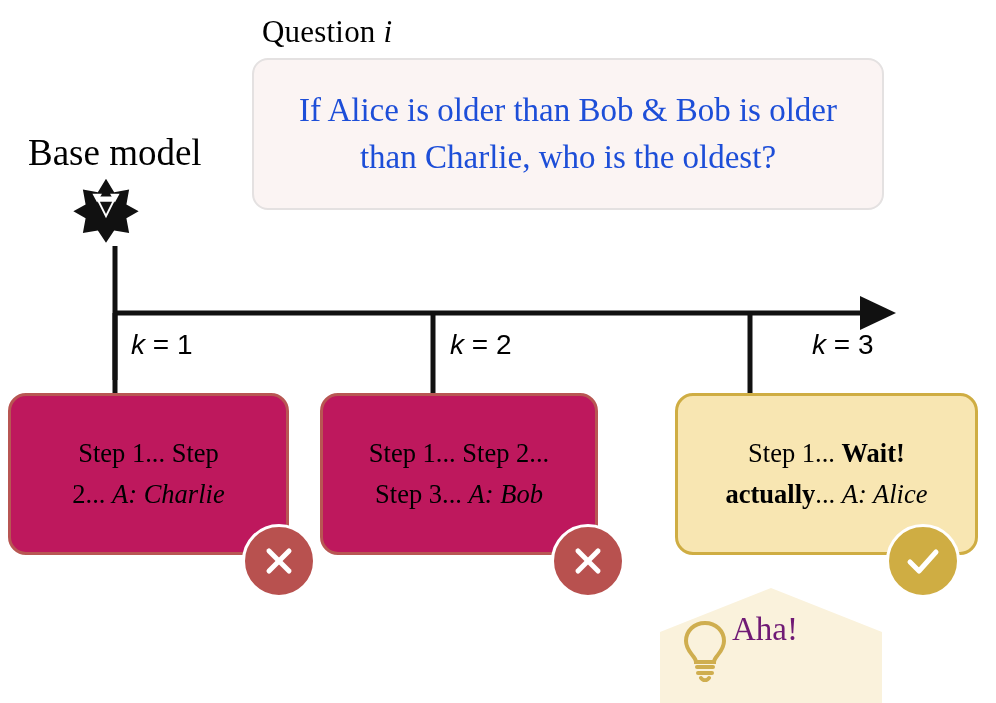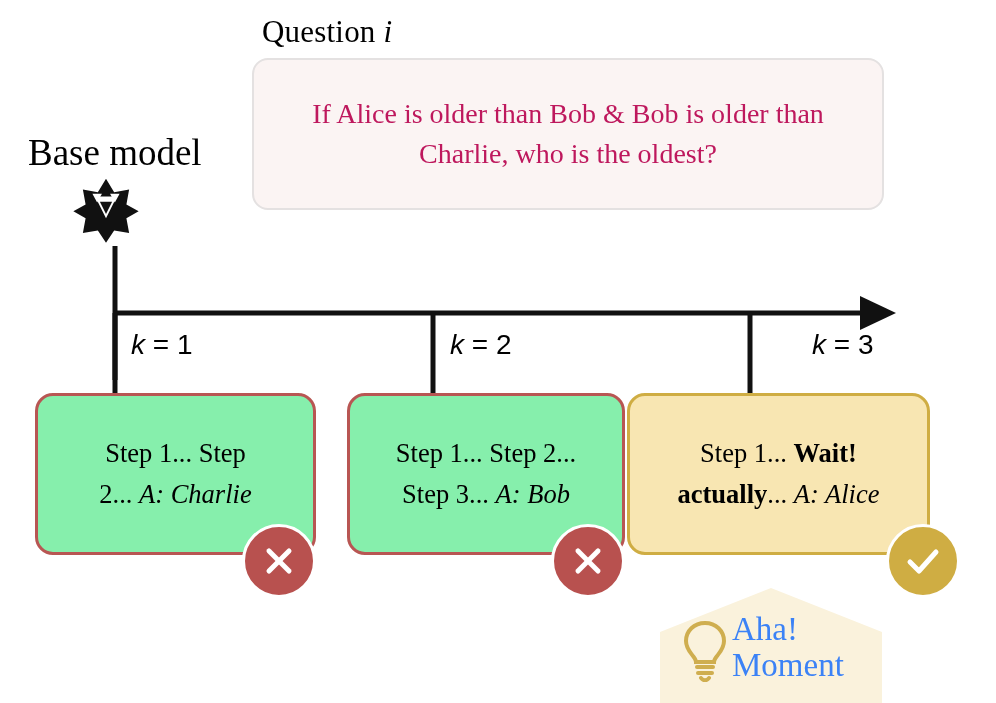--- a/index.html
+++ b/index.html
@@ -43,22 +43,22 @@
     height: 152px;
     background: #fbf4f3;
     border: 2px solid #e4e1e1;
     border-radius: 16px;
     box-sizing: border-box;
     display: flex;
     align-items: center;
     justify-content: center;
   }
   #question-text {
-    color: #be185d;
-    font-size: 28px;
+    color: #1d4ed8;
+    font-size: 33px;
     line-height: 1.42;
     text-align: center;
     width: 592px;
     padding: 0 8px;
   }
 
   
   #base-model-label {
     position: absolute;
     left: 28px;
@@ -112,27 +112,27 @@
     border-radius: 18px;
     display: flex;
     align-items: center;
     justify-content: center;
     text-align: center;
     font-size: 26.5px;
     line-height: 1.55;
     padding: 6px 12px;
   }
   .trace-box.wrong {
-    background: #86efac;
+    background: #be185d;
     border: 3px solid #b85653;
-    margin-left: 27px;
   }
   .trace-box.correct {
     background: #f8e6b2;
     border: 3px solid #cfad43;
+    margin-left: 48px;
   }
   #trace-box-1 { left: 8px;   width: 281px; }
   #trace-box-2 { left: 320px; width: 278px; }
   #trace-box-3 { left: 627px; width: 303px; }
 
   .trace-text .it { font-style: italic; font-family: Liberation Serif, serif; }
   .trace-text .bd { font-weight: bold; }
 
   
   .badge {
@@ -170,21 +170,21 @@
     position: absolute;
     left: 22px;
     top: 32px;
     width: 46px;
     height: 62px;
   }
   #aha-text {
     position: absolute;
     left: 72px;
     top: 24px;
-    color: #3b82f6;
+    color: #701a75;
     font-size: 33px;
     line-height: 1.08;
     font-family: "Liberation Serif", "DejaVu Serif", serif;
   }
 </style>
 </head>
 <body>
 
 <div class="stage">
 
@@ -271,17 +271,16 @@
 
     <svg id="aha-bulb" viewBox="0 0 46 62">
       <path d="M23 3 C12 3 4 11 4 21 C4 28 8 32 11 36 C13 38.5 14 40 14 42 L32 42 C32 40 33 38.5 35 36 C38 32 42 28 42 21 C42 11 34 3 23 3 Z" fill="none" stroke="#cfae4f" stroke-width="4"></path>
       <line x1="15" y1="47" x2="31" y2="47" stroke="#cfae4f" stroke-width="4" stroke-linecap="round"></line>
       <line x1="16" y1="53" x2="30" y2="53" stroke="#cfae4f" stroke-width="4" stroke-linecap="round"></line>
       <path d="M19 58 C21 61 25 61 27 58" fill="none" stroke="#cfae4f" stroke-width="4" stroke-linecap="round"></path>
     </svg>
 
     <div id="aha-text">
       <div>Aha!</div>
-      <div>Moment</div>
     </div>
   </div>
 
 </div>
 
 </body></html>

